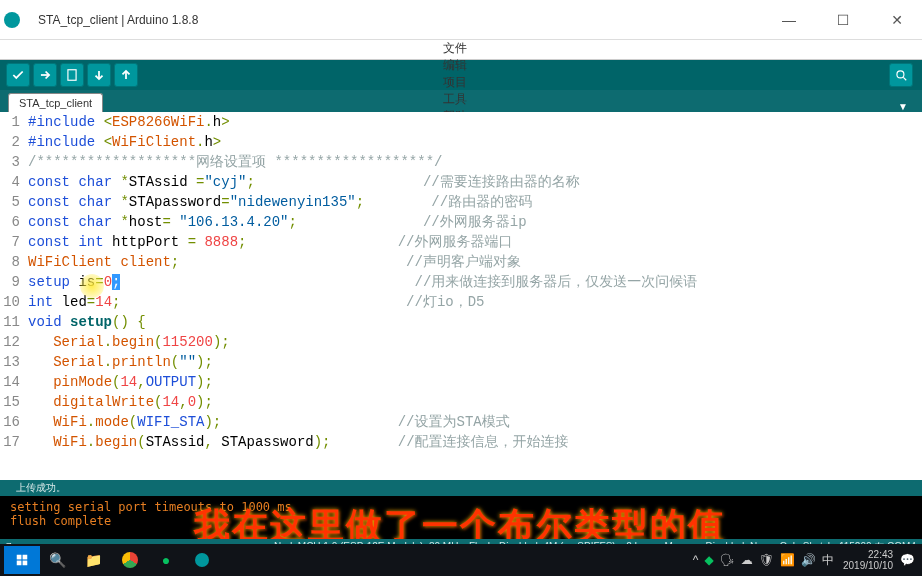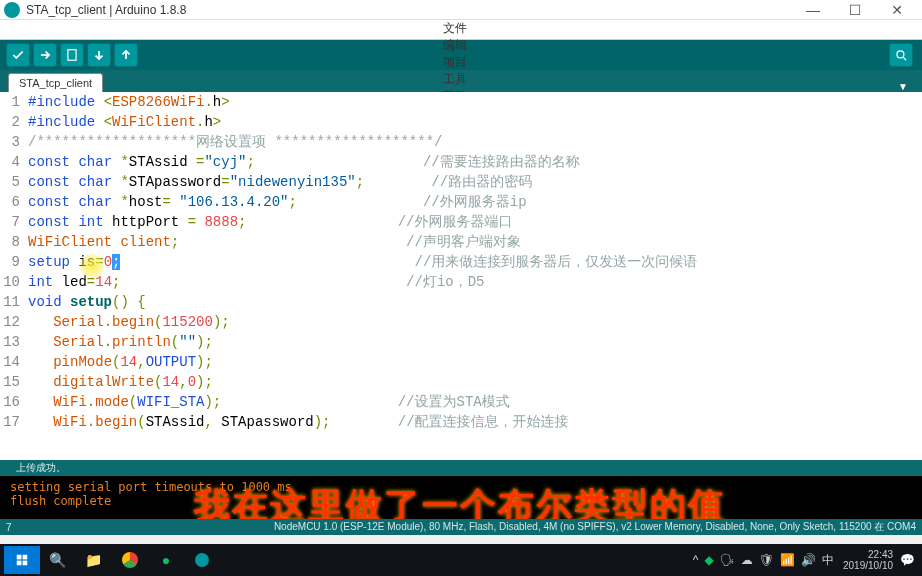--- a/index.html
+++ b/index.html
@@ -1,17 +1,17 @@
 <!DOCTYPE html>
 <html><head>
 <meta charset="utf-8">
 <style>
 * { margin: 0; padding: 0; box-sizing: border-box; }
 body { font-family: "Microsoft YaHei", "SimSun", Arial, sans-serif; font-size: 12px; width: 922px; height: 576px; overflow: hidden; background: #f0f0f0; position: relative; }
-.titlebar { height: 20px; background: #fff; display: flex; align-items: center; padding: 0 4px; border-bottom: 1px solid #ddd; }
+.titlebar { height: 40px; background: #fff; display: flex; align-items: center; padding: 0 4px; border-bottom: 1px solid #ddd; gap: 12px; }
 .titlebar .app-icon { width: 16px; height: 16px; background: #00979d; border-radius: 50%; margin-right: 6px; }
 .titlebar .title { flex: 1; font-size: 12px; color: #333; }
 .titlebar .win-btn { width: 42px; height: 28px; display: flex; align-items: center; justify-content: center; font-size: 14px; color: #555; }
 .titlebar .win-btn.close { color: #555; }
 .menubar { height: 20px; background: #fff; display: flex; align-items: center; padding: 0 6px; font-size: 12px; color: #333; border-bottom: 1px solid #ccc; flex-direction: column; }
 .menubar .menu-item { margin-right: 12px; }
 .toolbar { height: 30px; background: #006468; display: flex; align-items: center; padding: 0 6px; }
 .toolbar .tool-btn { width: 24px; height: 24px; background: #00979d; border: 1px solid #00767a; margin-right: 3px; display: flex; align-items: center; justify-content: center; color: #fff; border-radius: 3px; }
 .toolbar .spacer { flex: 1; }
 .tabbar { height: 22px; background: #0d6b70; display: flex; align-items: flex-end; padding: 0 8px; }

